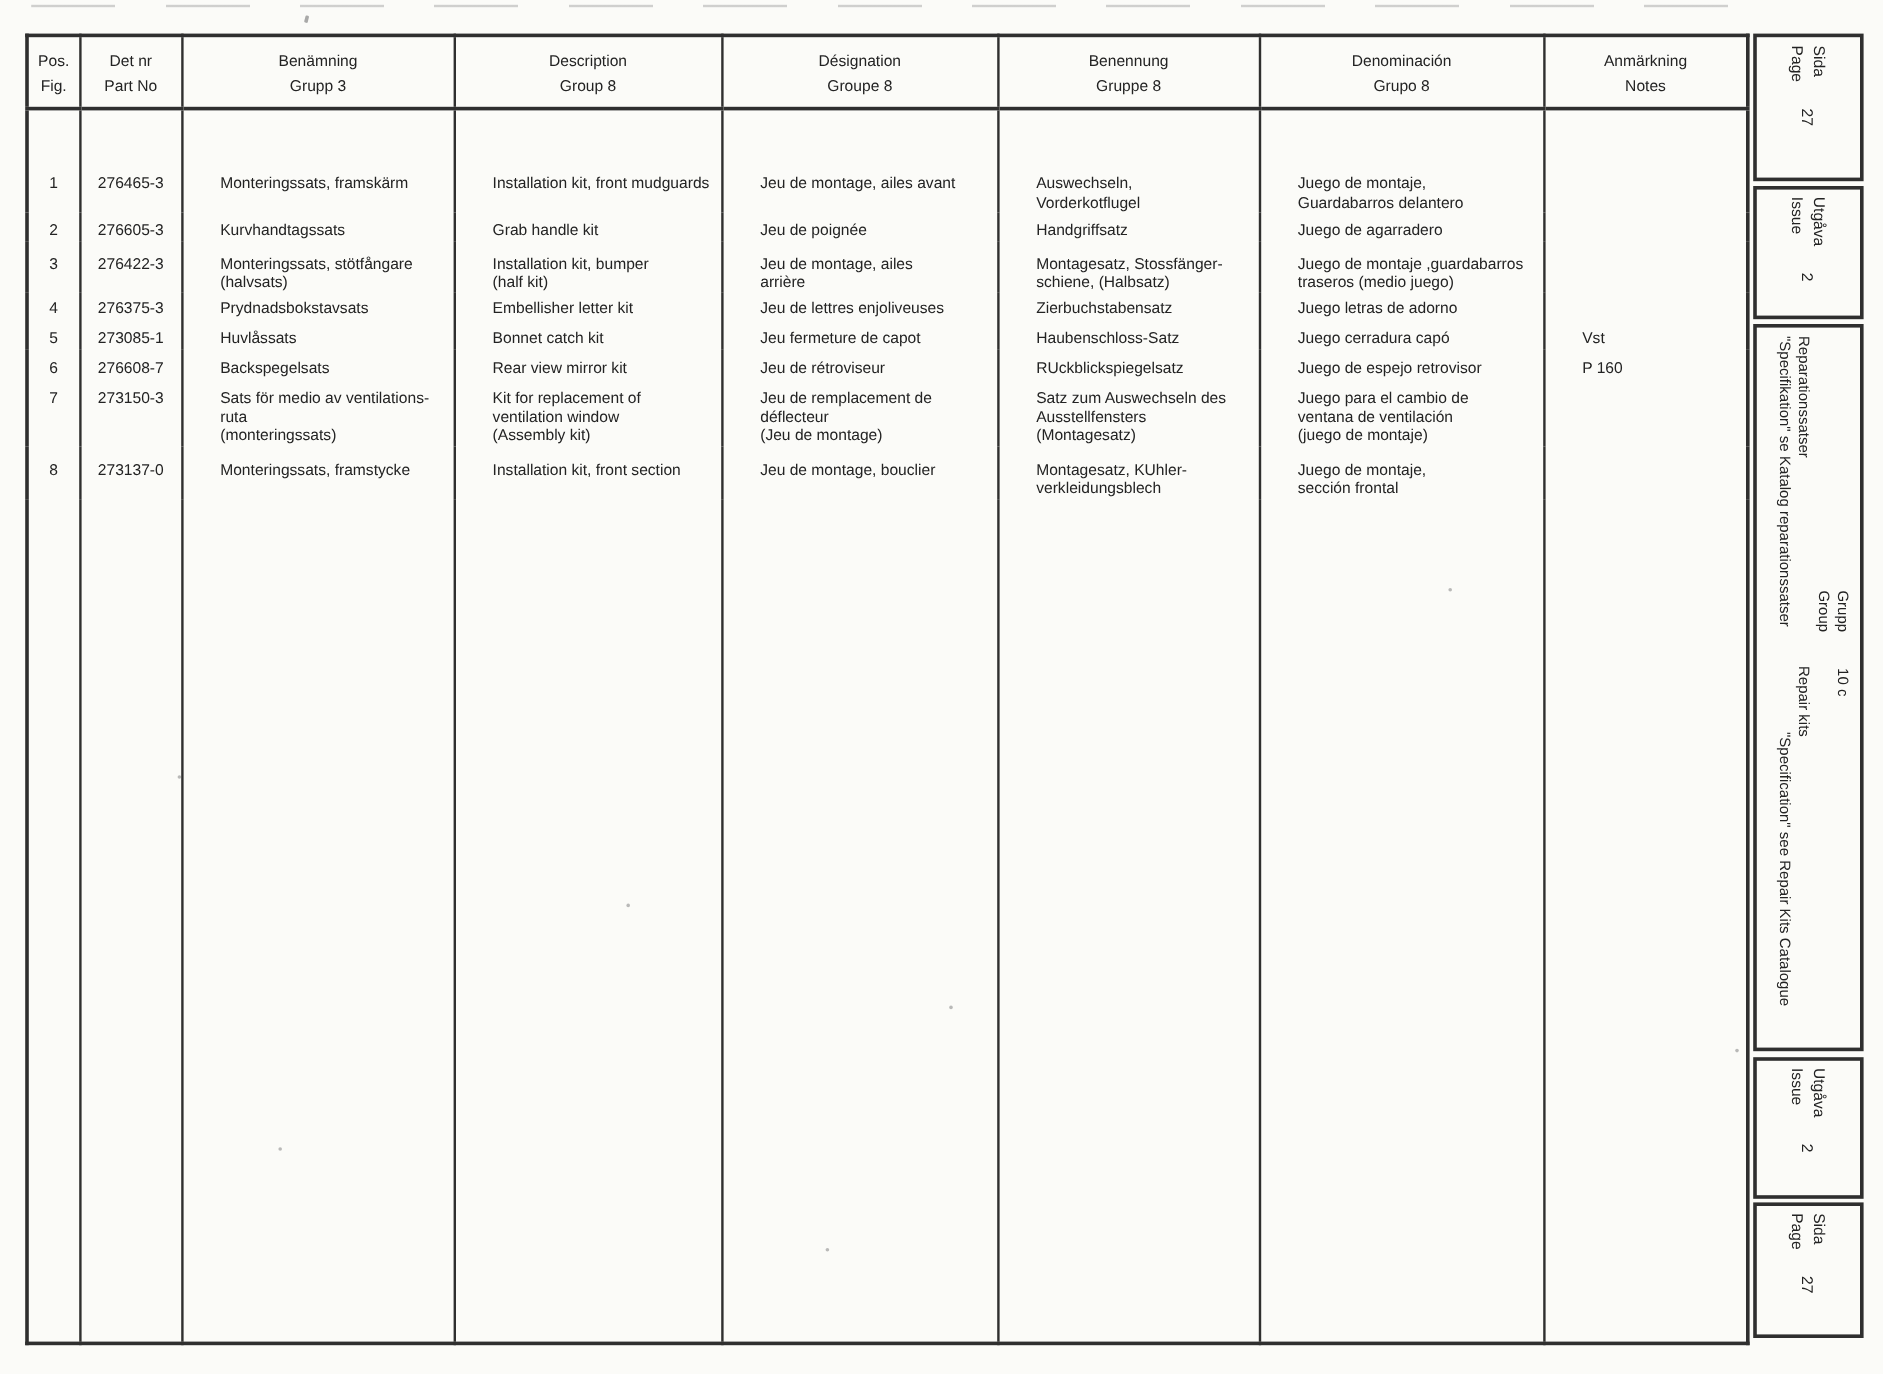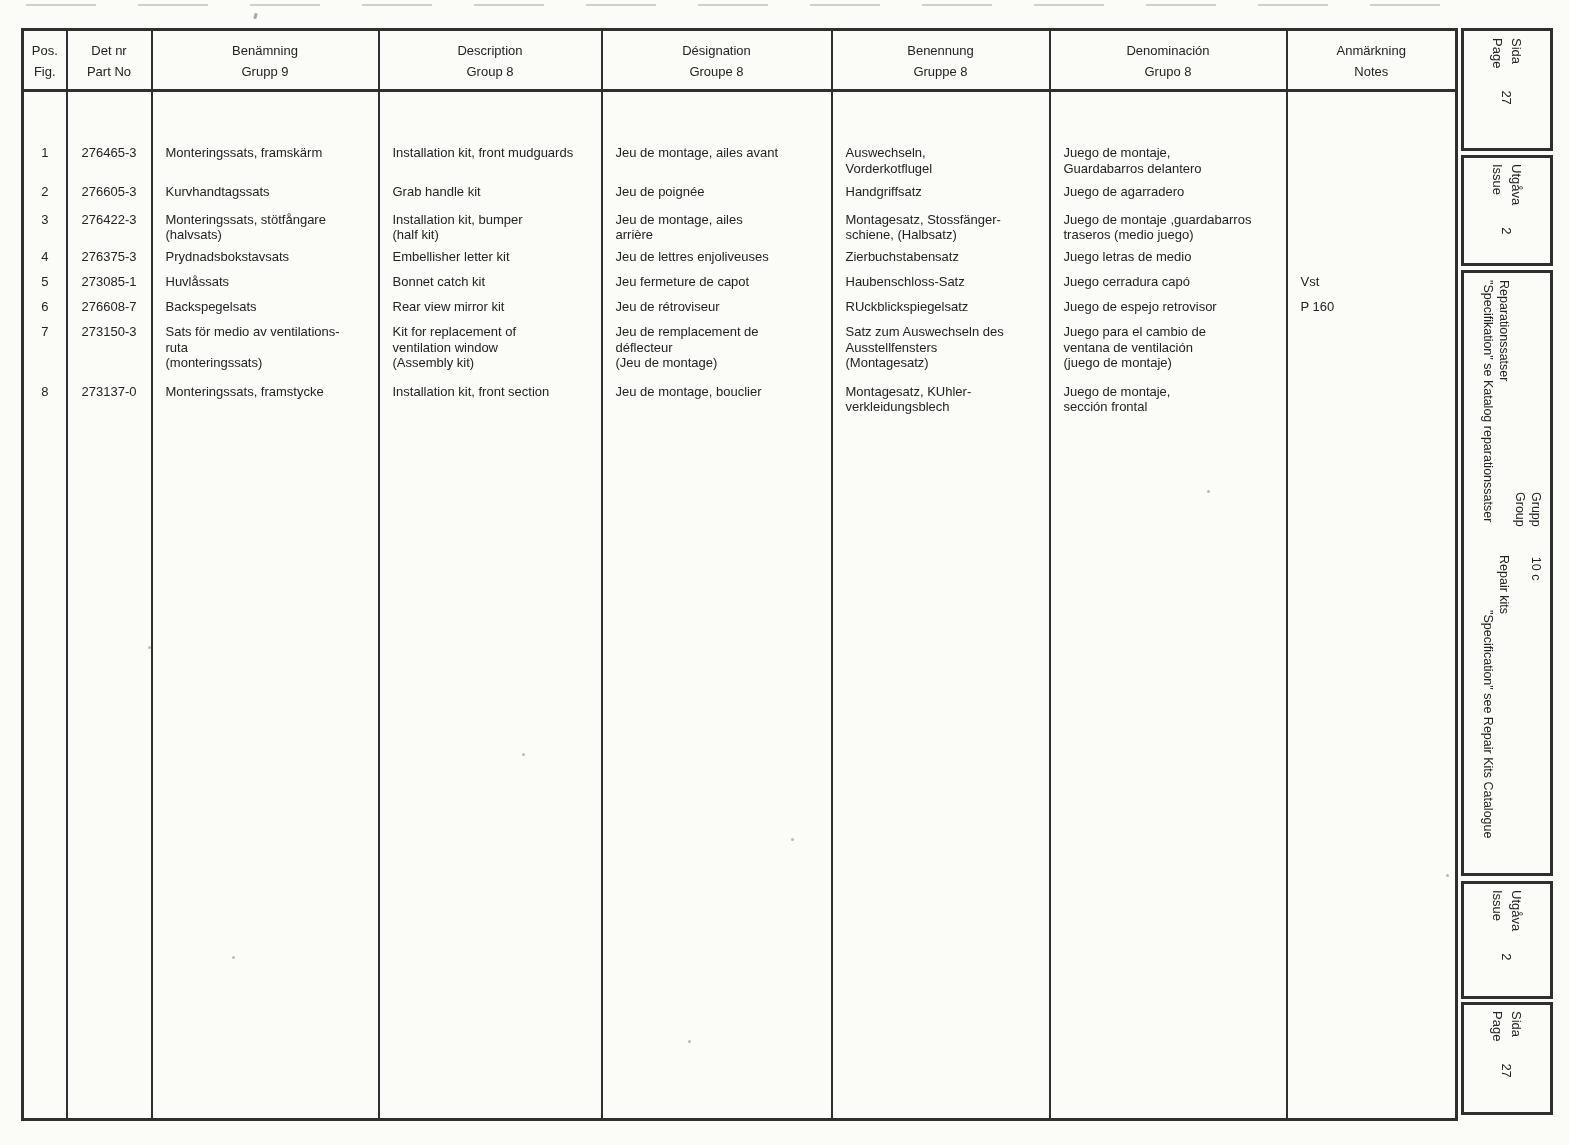--- a/index.html
+++ b/index.html
@@ -7,21 +7,21 @@
   .page{position:relative;width:1245px;height:1145px;background:#fbfbf8;}
   .layout{position:absolute;left:21px;top:28px;display:flex;align-items:flex-start;}
 
   
   table.parts{border-collapse:collapse;table-layout:fixed;width:1434px;border:3px solid #2f2f2f;}
   table.parts th, table.parts td{border-left:2px solid #2f2f2f;border-right:2px solid #2f2f2f;
     vertical-align:top;font-size:13px;line-height:15.5px;color:#232323;}
   table.parts thead th{border-bottom:3px solid #2f2f2f;text-align:center;font-weight:normal;
     padding:12px 2px 10px 2px;}
   thead .h1{margin-bottom:5px;}
-  td.txt{white-space:pre-line;padding-left:13px;padding-right:4px;text-align:left;}
+  td.txt{white-space:pre-line;padding-left:31px;padding-right:4px;text-align:left;}
   td.ctr{text-align:center;white-space:pre-line;}
   tr.r1 td{padding-top:53px;} tr.r2 td{padding-top:7px;} tr.r3 td{padding-top:11px;}
   tr.r4 td{padding-top:5px;}  tr.r5 td{padding-top:9px;} tr.r6 td{padding-top:8px;}
   tr.r7 td{padding-top:9px;}  tr.r8 td{padding-top:12px;}
   tr.filler td{height:700px;}
 
   
   .sidebar{display:flex;flex-direction:column;margin-left:3px;width:92px;}
   .sbox{position:relative;border:3px solid #2f2f2f;width:86px;box-sizing:content-box;background:transparent;}
   .sbox .rot{position:absolute;top:50%;left:50%;transform:translate(-50%,-50%) rotate(90deg);
@@ -75,21 +75,21 @@
           <th>
             <div class="h1">Pos.</div>
             <div>Fig.</div>
           </th>
           <th>
             <div class="h1">Det nr</div>
             <div>Part No</div>
           </th>
           <th>
             <div class="h1">Benämning</div>
-            <div>Grupp 9</div>
+            <div>Grupp 3</div>
           </th>
           <th>
             <div class="h1">Description</div>
             <div>Group 8</div>
           </th>
           <th>
             <div class="h1">Désignation</div>
             <div>Groupe 8</div>
           </th>
           <th>
@@ -144,21 +144,21 @@
 traseros (medio juego)</td>
           <td class="txt"></td>
         </tr>
         <tr class="r4">
           <td class="ctr">4</td>
           <td class="ctr">276375-3</td>
           <td class="txt">Prydnadsbokstavsats</td>
           <td class="txt">Embellisher letter kit</td>
           <td class="txt">Jeu de lettres enjoliveuses</td>
           <td class="txt">Zierbuchstabensatz</td>
-          <td class="txt">Juego letras de medio</td>
+          <td class="txt">Juego letras de adorno</td>
           <td class="txt"></td>
         </tr>
         <tr class="r5">
           <td class="ctr">5</td>
           <td class="ctr">273085-1</td>
           <td class="txt">Huvlåssats</td>
           <td class="txt">Bonnet  catch kit</td>
           <td class="txt">Jeu fermeture de capot</td>
           <td class="txt">Haubenschloss-Satz</td>
           <td class="txt">Juego  cerradura capó</td>

